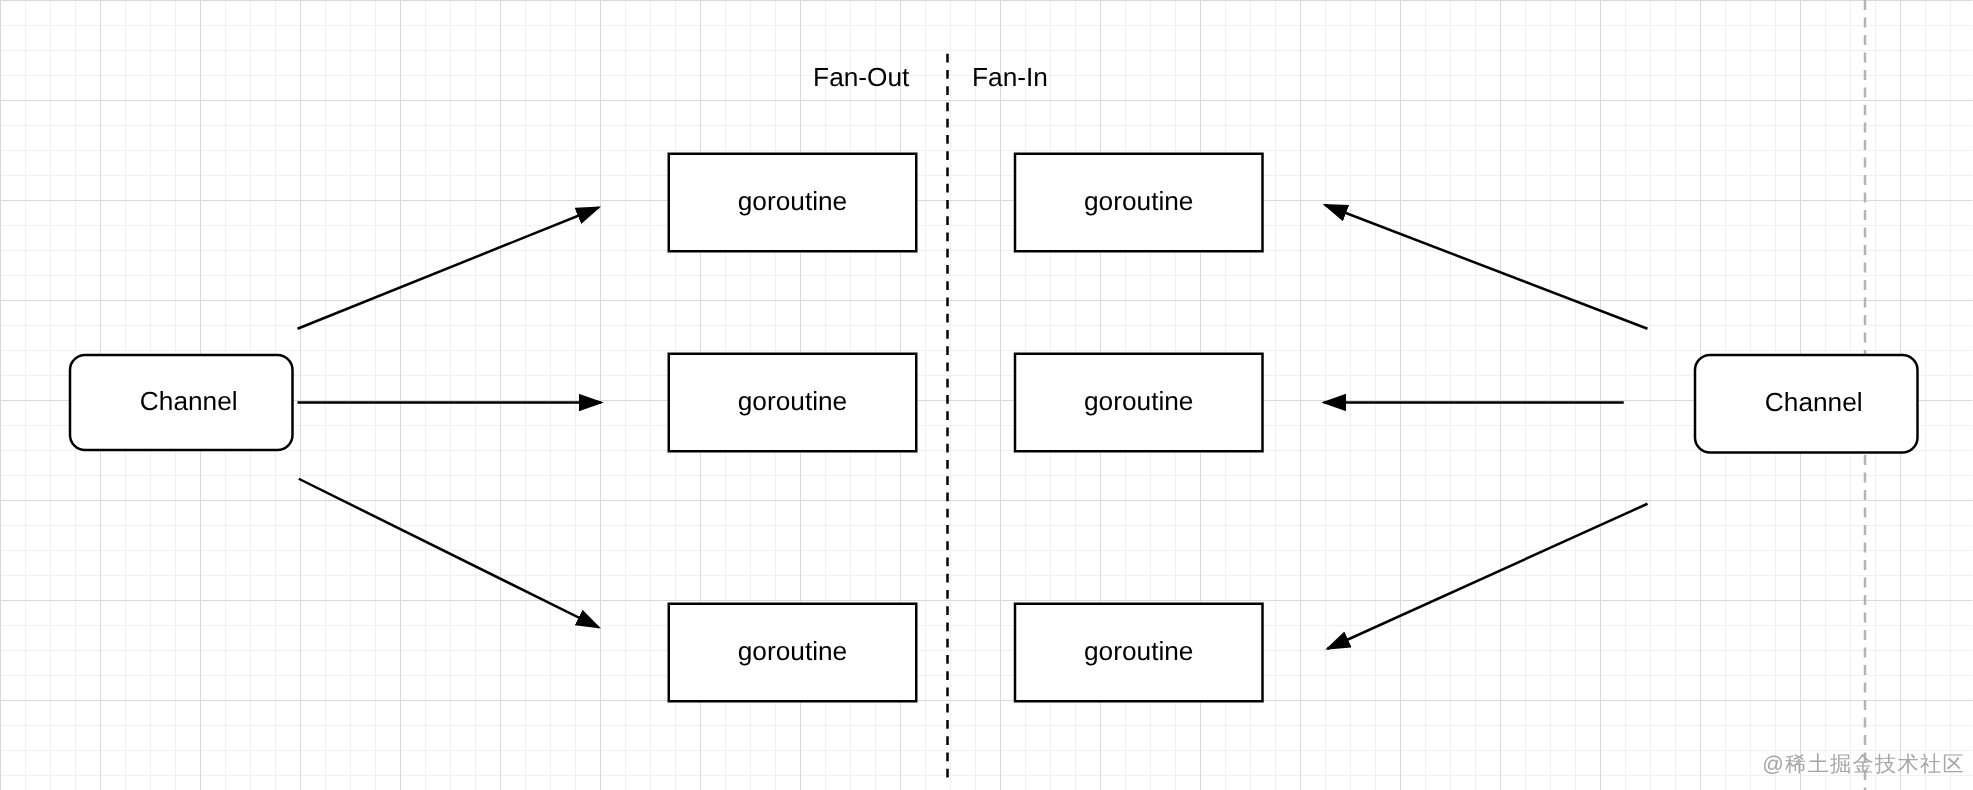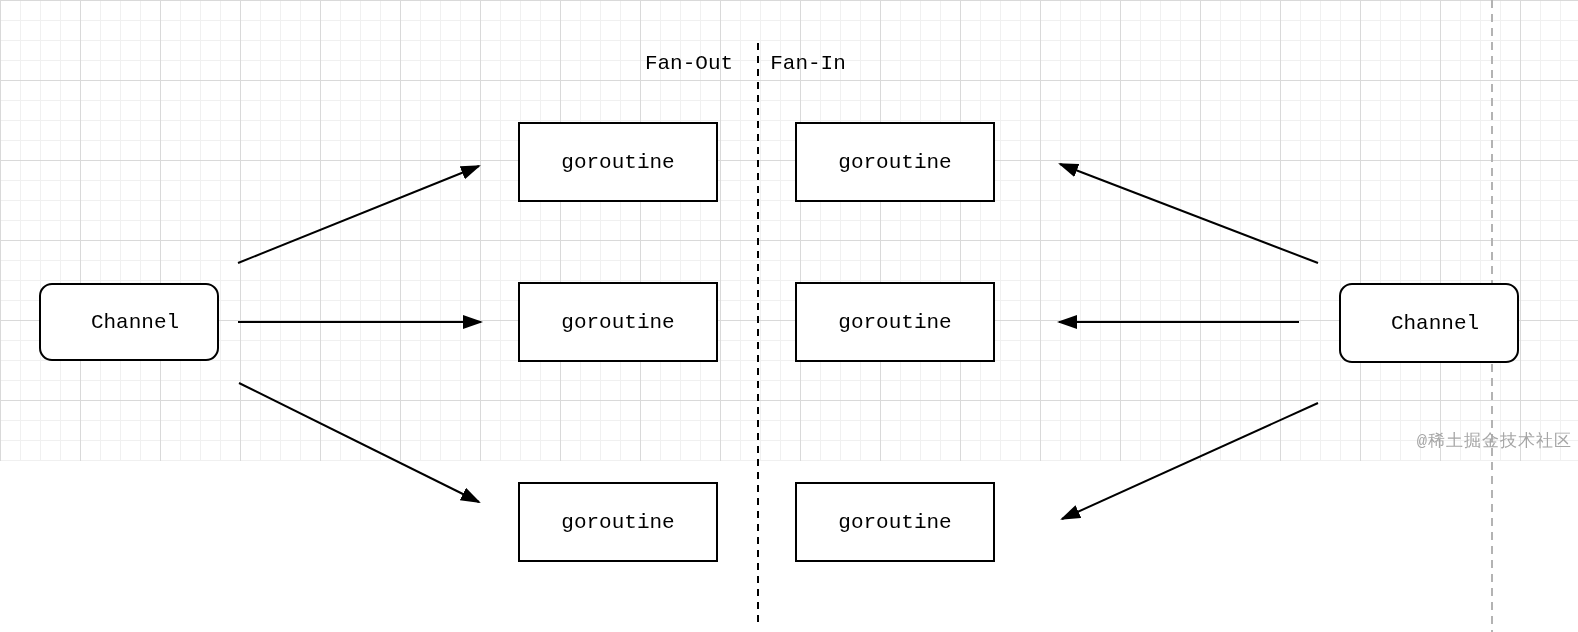--- a/index.html
+++ b/index.html
@@ -6,47 +6,47 @@
     margin: 0;
     padding: 0;
     width: 1578px;
     height: 632px;
     overflow: hidden;
     font-family: "Liberation Sans", "DejaVu Sans", sans-serif;
   }
   .canvas {
     position: relative;
     width: 1578px;
-    height: 461px;
+    height: 632px;
     background-color: var(--background, #ffffff);
     background-image:
       linear-gradient(var(--grid-major, #d9d9d9) 1px, transparent 1px),
       linear-gradient(90deg, var(--grid-major, #d9d9d9) 1px, transparent 1px),
       linear-gradient(var(--grid-minor, #f0f0f0) 1px, transparent 1px),
       linear-gradient(90deg, var(--grid-minor, #f0f0f0) 1px, transparent 1px);
     background-size: 80px 80px, 80px 80px, 20px 20px, 20px 20px;
-    font-family: Liberation Mono, monospace;
   }
   .connector-layer {
     position: absolute;
     inset: 0;
     width: 1578px;
     height: 632px;
   }
   .node {
     position: absolute;
     box-sizing: border-box;
     background: #ffffff;
     border: 2.5px solid var(--stroke, #000000);
     display: flex;
     align-items: center;
     justify-content: center;
     font-size: 21px;
     color: var(--stroke, #000000);
     white-space: nowrap;
+    margin-left: 16px;
   }
   .channel {
     border-width: 2px;
     border-radius: 13px;
     padding-left: 12px;
   }
   .diagram-label {
     position: absolute;
     transform: translate(-50%, -50%);
     font-size: 21px;

